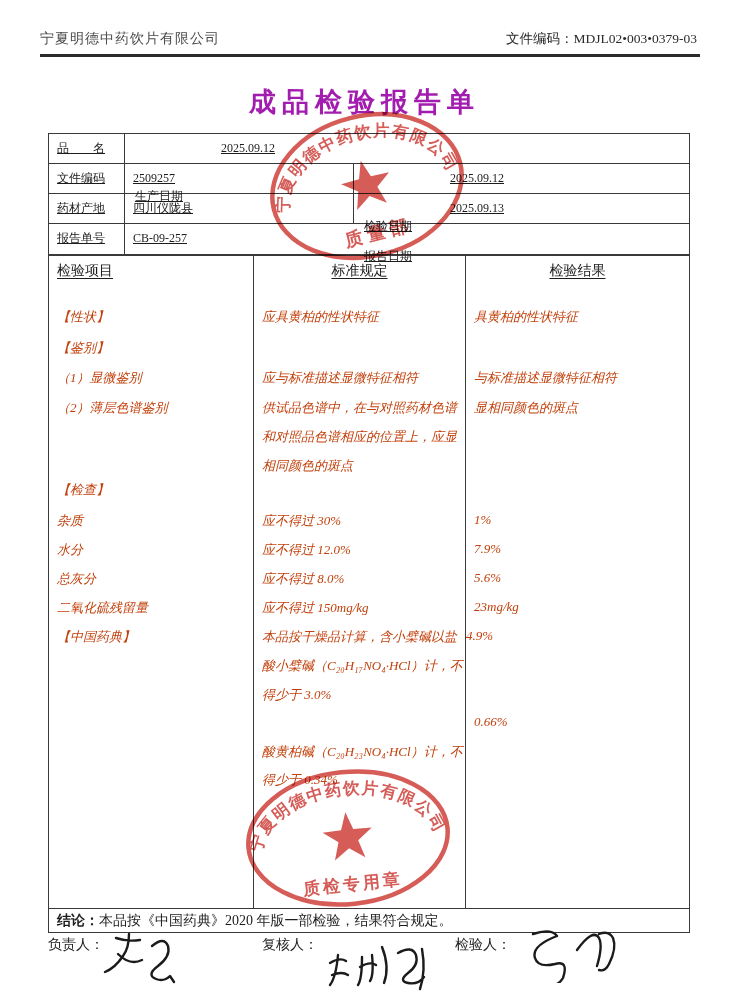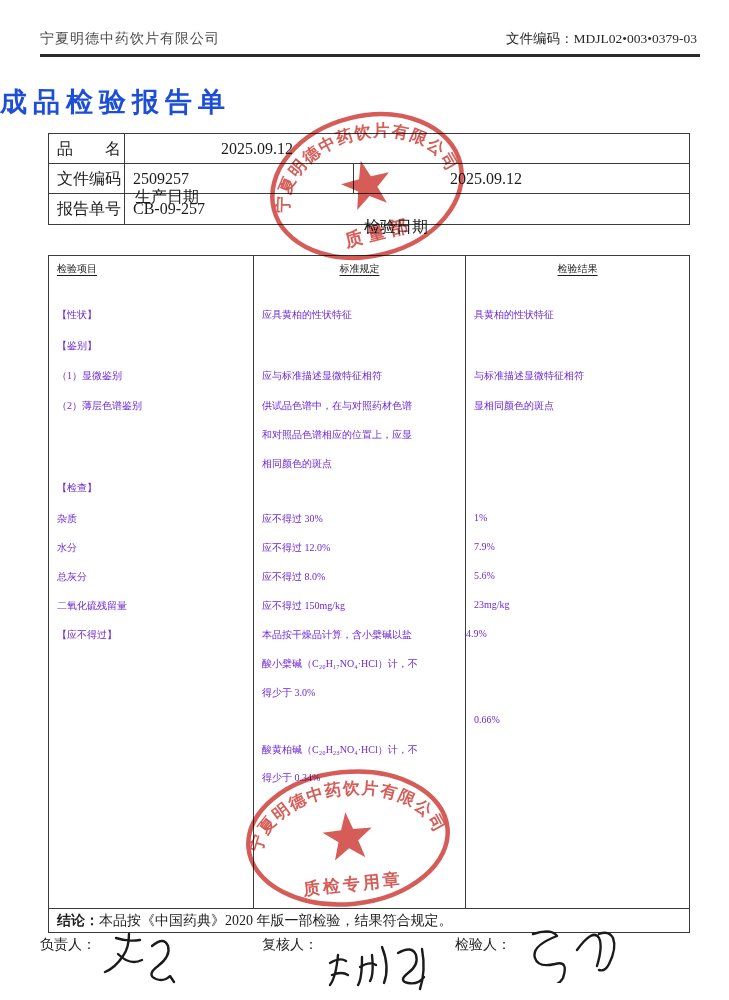--- a/index.html
+++ b/index.html
@@ -4,43 +4,43 @@
 <style>
   html,body{margin:0;padding:0;background:#888;}
   .page{
     position:relative;width:729px;height:1000px;background:#ffffff;
     font-family:"Liberation Serif","DejaVu Serif",serif;color:#1c1c1c;overflow:hidden;
     margin:0 auto;
   }
   .hdr-company{position:absolute;left:40px;top:30px;font-size:14px;color:#4a4a4a;letter-spacing:1px;}
   .hdr-code{position:absolute;right:32px;top:30px;font-size:13.5px;color:#2a2a2a;}
   .hdr-rule{position:absolute;left:40px;top:54px;width:660px;height:3px;background:#2b2b2b;}
-  .doc-title{position:absolute;left:0;top:84px;width:100%;text-align:left;
-    font-size:27px;font-weight:bold;letter-spacing:6px;color:#1d4ed8;}
+  .doc-title{position:absolute;left:0;top:84px;width:100%;text-align:center;
+    font-size:27px;font-weight:bold;letter-spacing:6px;color:#a21caf;}
   
   .info{position:absolute;left:48px;top:133px;width:642px;border:1px solid #3a3a3a;box-sizing:border-box;}
   .info-row{display:flex;height:30px;border-bottom:1px solid #3a3a3a;box-sizing:border-box;}
   .info-row:last-child{border-bottom:none;}
-  .cell{box-sizing:border-box;font-size:16px;line-height:29px;padding-left:8px;white-space:nowrap;}
+  .cell{box-sizing:border-box;font-size:12px;line-height:29px;padding-left:8px;white-space:nowrap;text-decoration:underline;}
   .c-label{width:76px;border-right:1px solid #3a3a3a;}
   .c-value{width:229px;border-right:1px solid #3a3a3a;}
   .c-value.span{flex:1;border-right:none;}
   .c-right{flex:1;display:flex;}
   .c-right .lab2{padding-left:10px;width:96px;margin-top:48px;}
   .c-right .val2{padding-left:0;}
   
   .main{position:absolute;left:48px;top:255px;width:642px;height:678px;border:1px solid #3a3a3a;box-sizing:border-box;}
   .col{position:absolute;top:0;height:652px;box-sizing:border-box;}
   .col1{left:0;width:205px;border-right:1px solid #3a3a3a;}
   .col2{left:205px;width:212px;border-right:1px solid #3a3a3a;}
   .col3{left:417px;width:223px;}
-  .th{position:absolute;top:6px;font-size:10px;text-decoration:underline;text-underline-offset:3px;white-space:nowrap;}
+  .th{position:absolute;top:6px;font-size:14px;text-decoration:underline;text-underline-offset:3px;white-space:nowrap;}
   .th.left{left:8px;}
   .th.center{left:0;width:100%;text-align:center;}
-  .ln{position:absolute;font-size:10px;white-space:nowrap;color:#6d28d9;}
+  .ln{position:absolute;font-size:13px;white-space:nowrap;color:#c2410c;font-style:italic;}
   .concl{position:absolute;left:0;top:652px;width:100%;height:24px;border-top:1px solid #3a3a3a;box-sizing:border-box;
     font-size:14px;line-height:23px;padding-left:8px;white-space:nowrap;}
   .concl b{font-weight:bold;}
   
   .sign-label{position:absolute;font-size:14px;color:#222;white-space:nowrap;}
   
   .stamp{position:absolute;mix-blend-mode:multiply;opacity:0.88;}
   .stamp text{font-family:"Liberation Serif","DejaVu Serif",serif;font-weight:bold;}
   .sig{position:absolute;}
   .sig path{fill:none;stroke:#1b1b1b;stroke-width:2.4;stroke-linecap:round;stroke-linejoin:round;}
@@ -66,38 +66,46 @@
     </div>
     <div class="info-row">
       <div class="cell c-label">文件编码</div>
       <div class="cell c-value">2509257</div>
       <div class="c-right">
         <div class="cell lab2">检验日期</div>
         <div class="cell val2">2025.09.12</div>
       </div>
     </div>
     <div class="info-row">
+      <div class="cell c-label">药材产地</div>
+      <div class="cell c-value">四川仪陇县</div>
+      <div class="c-right">
+        <div class="cell lab2">报告日期</div>
+        <div class="cell val2">2025.09.13</div>
+      </div>
+    </div>
+    <div class="info-row">
       <div class="cell c-label">报告单号</div>
       <div class="cell c-value span">CB-09-257</div>
     </div>
   </div>
 
   <div class="main">
     <div class="col col1">
       <div class="th left">检验项目</div>
       <div class="ln" style="left:8px;top:52px">【性状】</div>
       <div class="ln" style="left:8px;top:83px">【鉴别】</div>
       <div class="ln" style="left:8px;top:113px">（1）显微鉴别</div>
       <div class="ln" style="left:8px;top:143px">（2）薄层色谱鉴别</div>
       <div class="ln" style="left:8px;top:225px">【检查】</div>
       <div class="ln" style="left:8px;top:256px">杂质</div>
       <div class="ln" style="left:8px;top:285px">水分</div>
       <div class="ln" style="left:8px;top:314px">总灰分</div>
       <div class="ln" style="left:8px;top:343px">二氧化硫残留量</div>
-      <div class="ln" style="left:8px;top:372px">【应不得过】</div>
+      <div class="ln" style="left:8px;top:372px">【中国药典】</div>
     </div>
     <div class="col col2">
       <div class="th center">标准规定</div>
       <div class="ln" style="left:8px;top:52px">应具黄柏的性状特征</div>
       <div class="ln" style="left:8px;top:113px">应与标准描述显微特征相符</div>
       <div class="ln" style="left:8px;top:143px">供试品色谱中，在与对照药材色谱</div>
       <div class="ln" style="left:8px;top:172px">和对照品色谱相应的位置上，应显</div>
       <div class="ln" style="left:8px;top:201px">相同颜色的斑点</div>
       <div class="ln" style="left:8px;top:256px">应不得过 30%</div>
       <div class="ln" style="left:8px;top:285px">应不得过 12.0%</div>
@@ -119,21 +127,21 @@
       <div class="ln" style="left:8px;top:314px">5.6%</div>
       <div class="ln" style="left:8px;top:343px">23mg/kg</div>
       <div class="ln" style="left:0;top:372px">4.9%</div>
       <div class="ln" style="left:8px;top:458px">0.66%</div>
     </div>
     <div class="concl">
       <b>结论：</b><span>本品按《中国药典》2020 年版一部检验，结果符合规定。</span>
     </div>
   </div>
 
-  <div class="sign-label" style="left:40px;top:936px">负责人：</div>
+  <div class="sign-label" style="left:48px;top:936px">负责人：</div>
   <div class="sign-label" style="left:262px;top:936px">复核人：</div>
   <div class="sign-label" style="left:455px;top:936px">检验人：</div>
 
   <svg class="sig" style="left:88px;top:926px" width="110" height="62" viewBox="0 0 110 62">
     <path d="M28,12 q12,4 24,2 M41,8 q0,14 -6,22 q-8,12 -18,16 M30,28 q12,12 24,6"></path>
     <path d="M64,20 q12,-10 16,0 q3,10 -10,20 q-12,9 -2,13 q8,3 14,-3 l4,6"></path>
   </svg>
   <svg class="sig" style="left:318px;top:933px" width="140" height="65" viewBox="0 0 140 65">
     <path d="M12,30 q10,-6 16,-2 M20,22 q-2,22 -8,30 M14,42 q10,-4 16,0"></path>
     <path d="M44,24 q0,22 -4,28 M54,22 q2,20 -2,26 M42,34 q10,-6 16,-2 M64,14 q8,20 2,36"></path>

